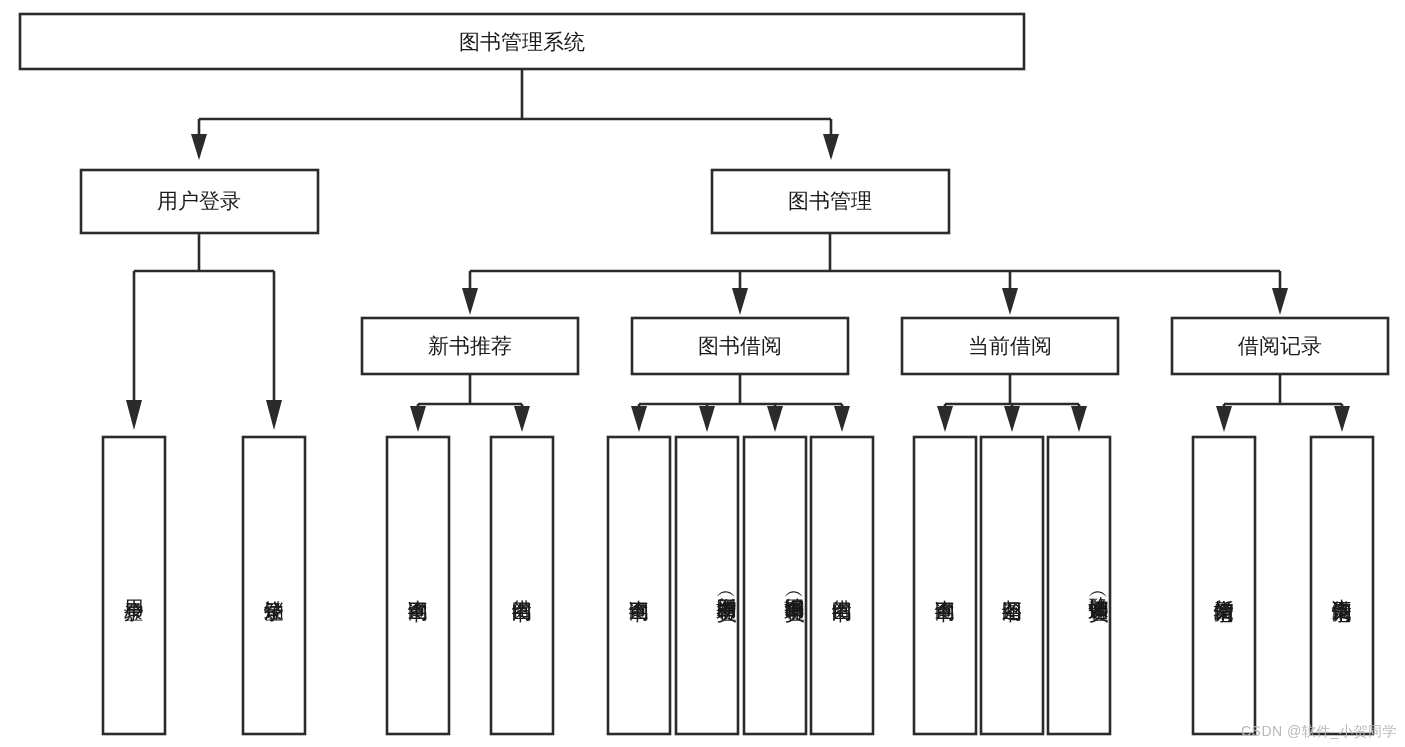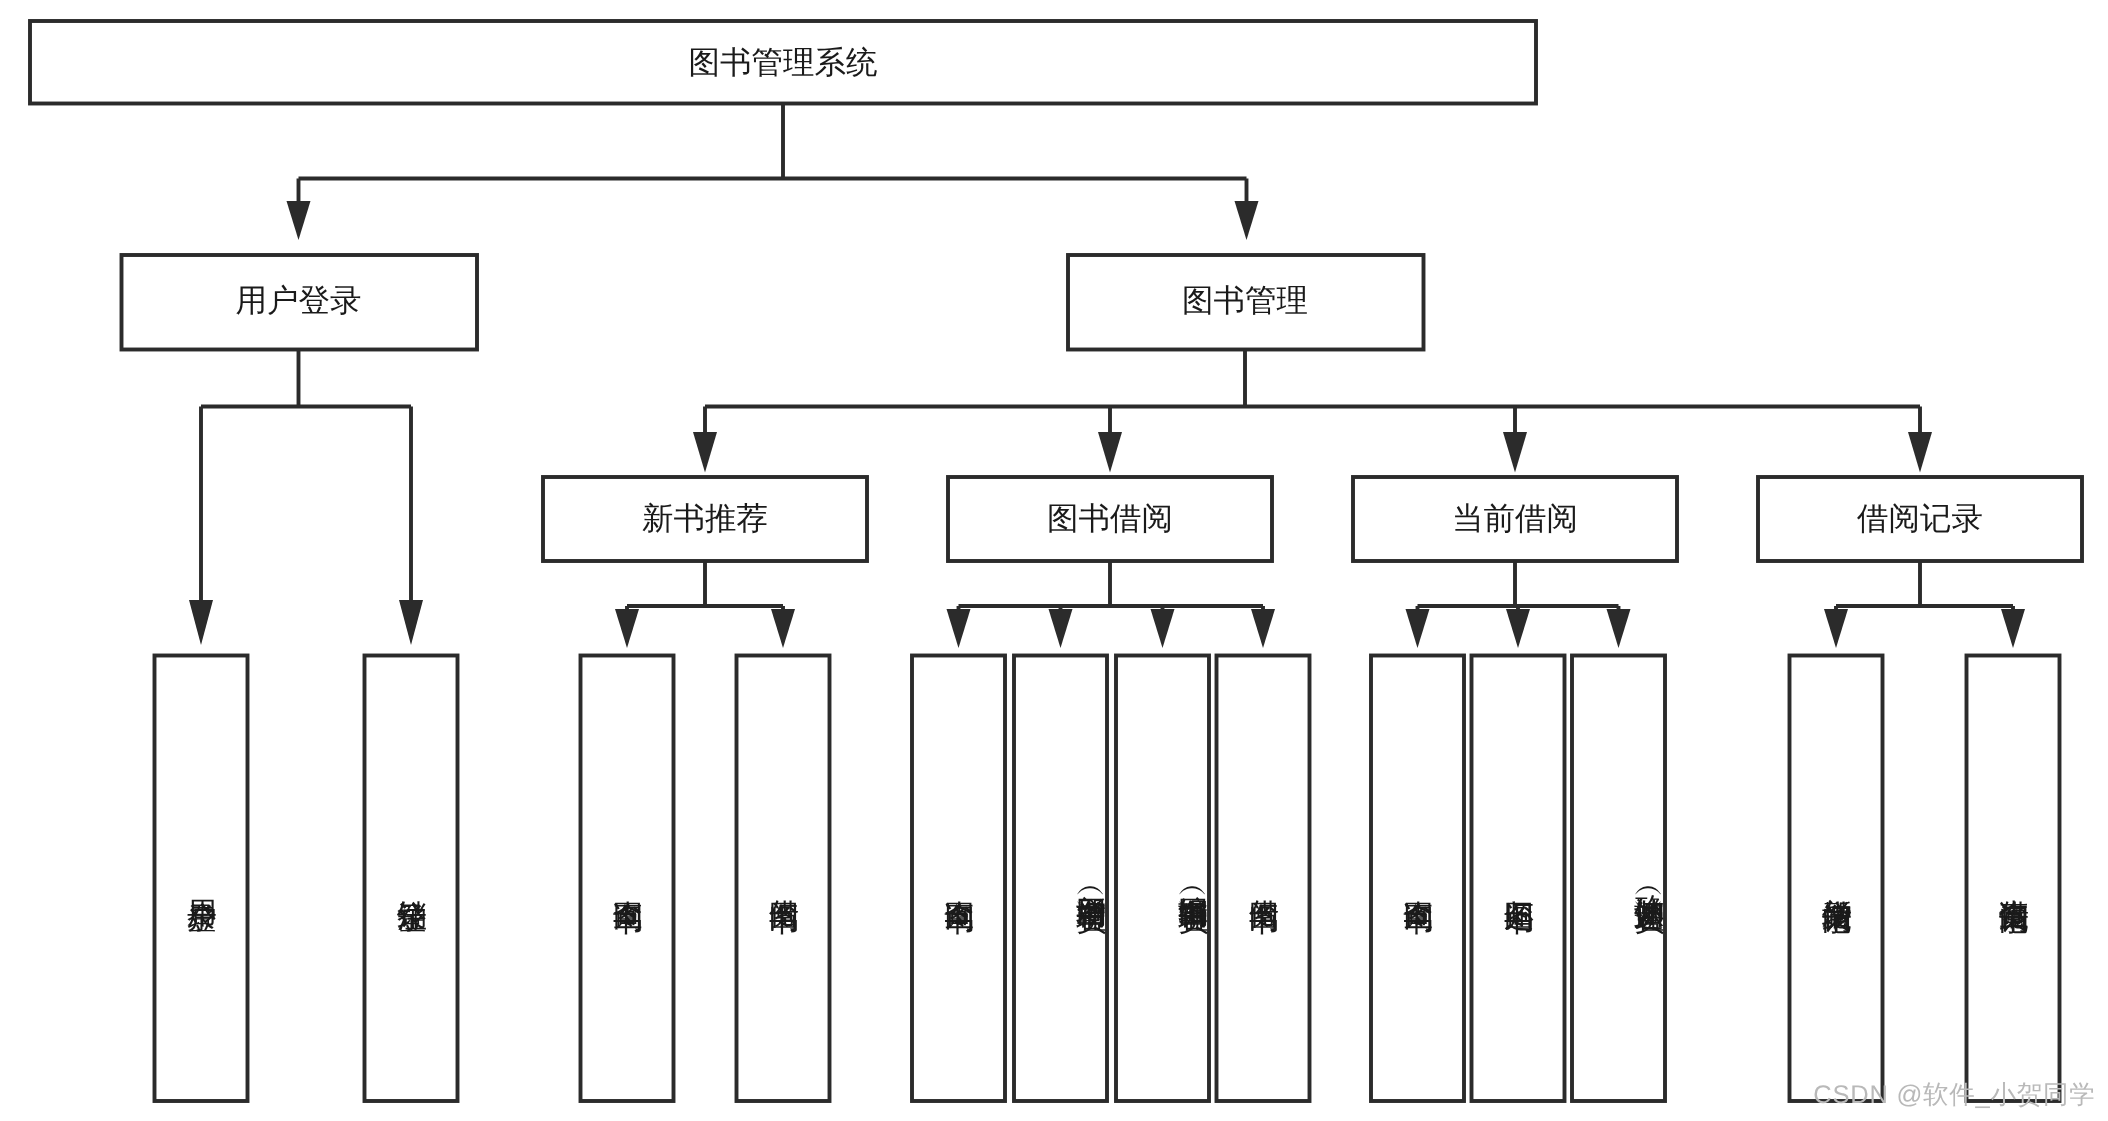--- a/index.html
+++ b/index.html
@@ -62,21 +62,21 @@
     color: #1a1a1a;
     letter-spacing: 1px;
     white-space: nowrap;
     pointer-events: none;
   }
   .watermark {
     position: absolute;
     right: 8px;
     bottom: 6px;
     font-family: "Liberation Sans", "DejaVu Sans", sans-serif;
-    font-size: 17px;
+    font-size: 14px;
     color: #b9b9b9;
     letter-spacing: 0.5px;
     user-select: none;
   }
 </style>
 </head>
 <body>
 
 <div id="diagram-root">
 

